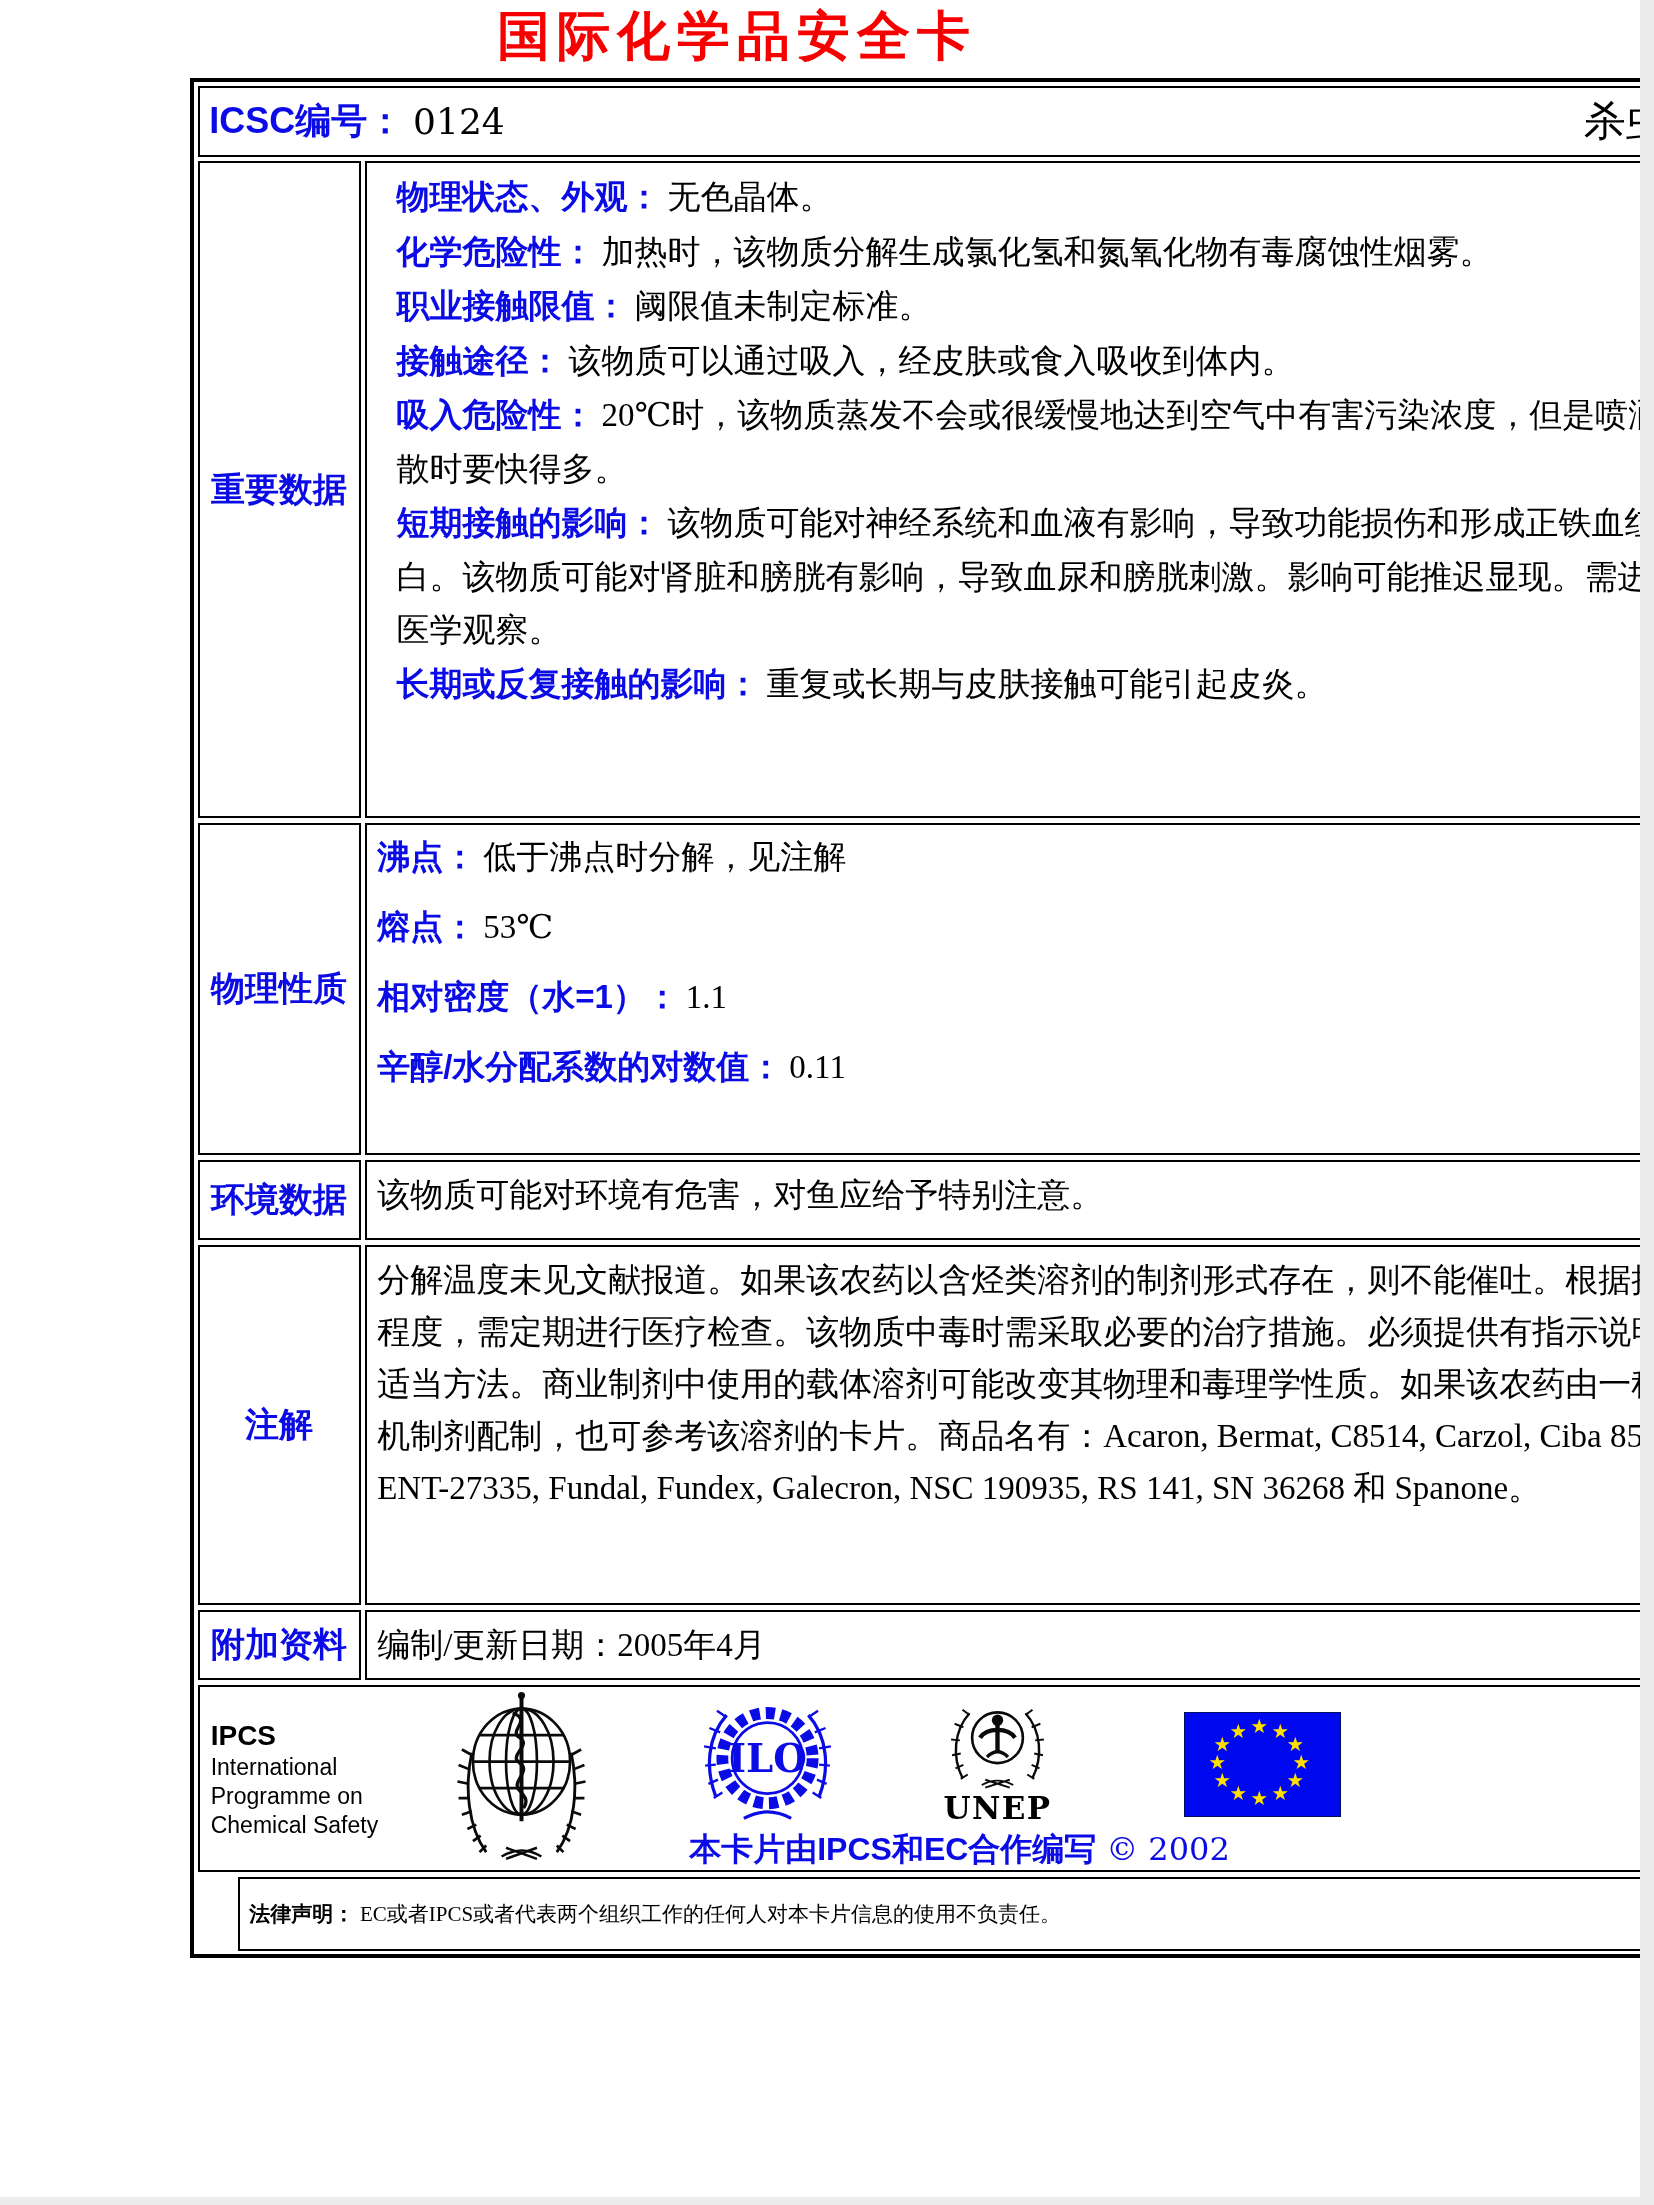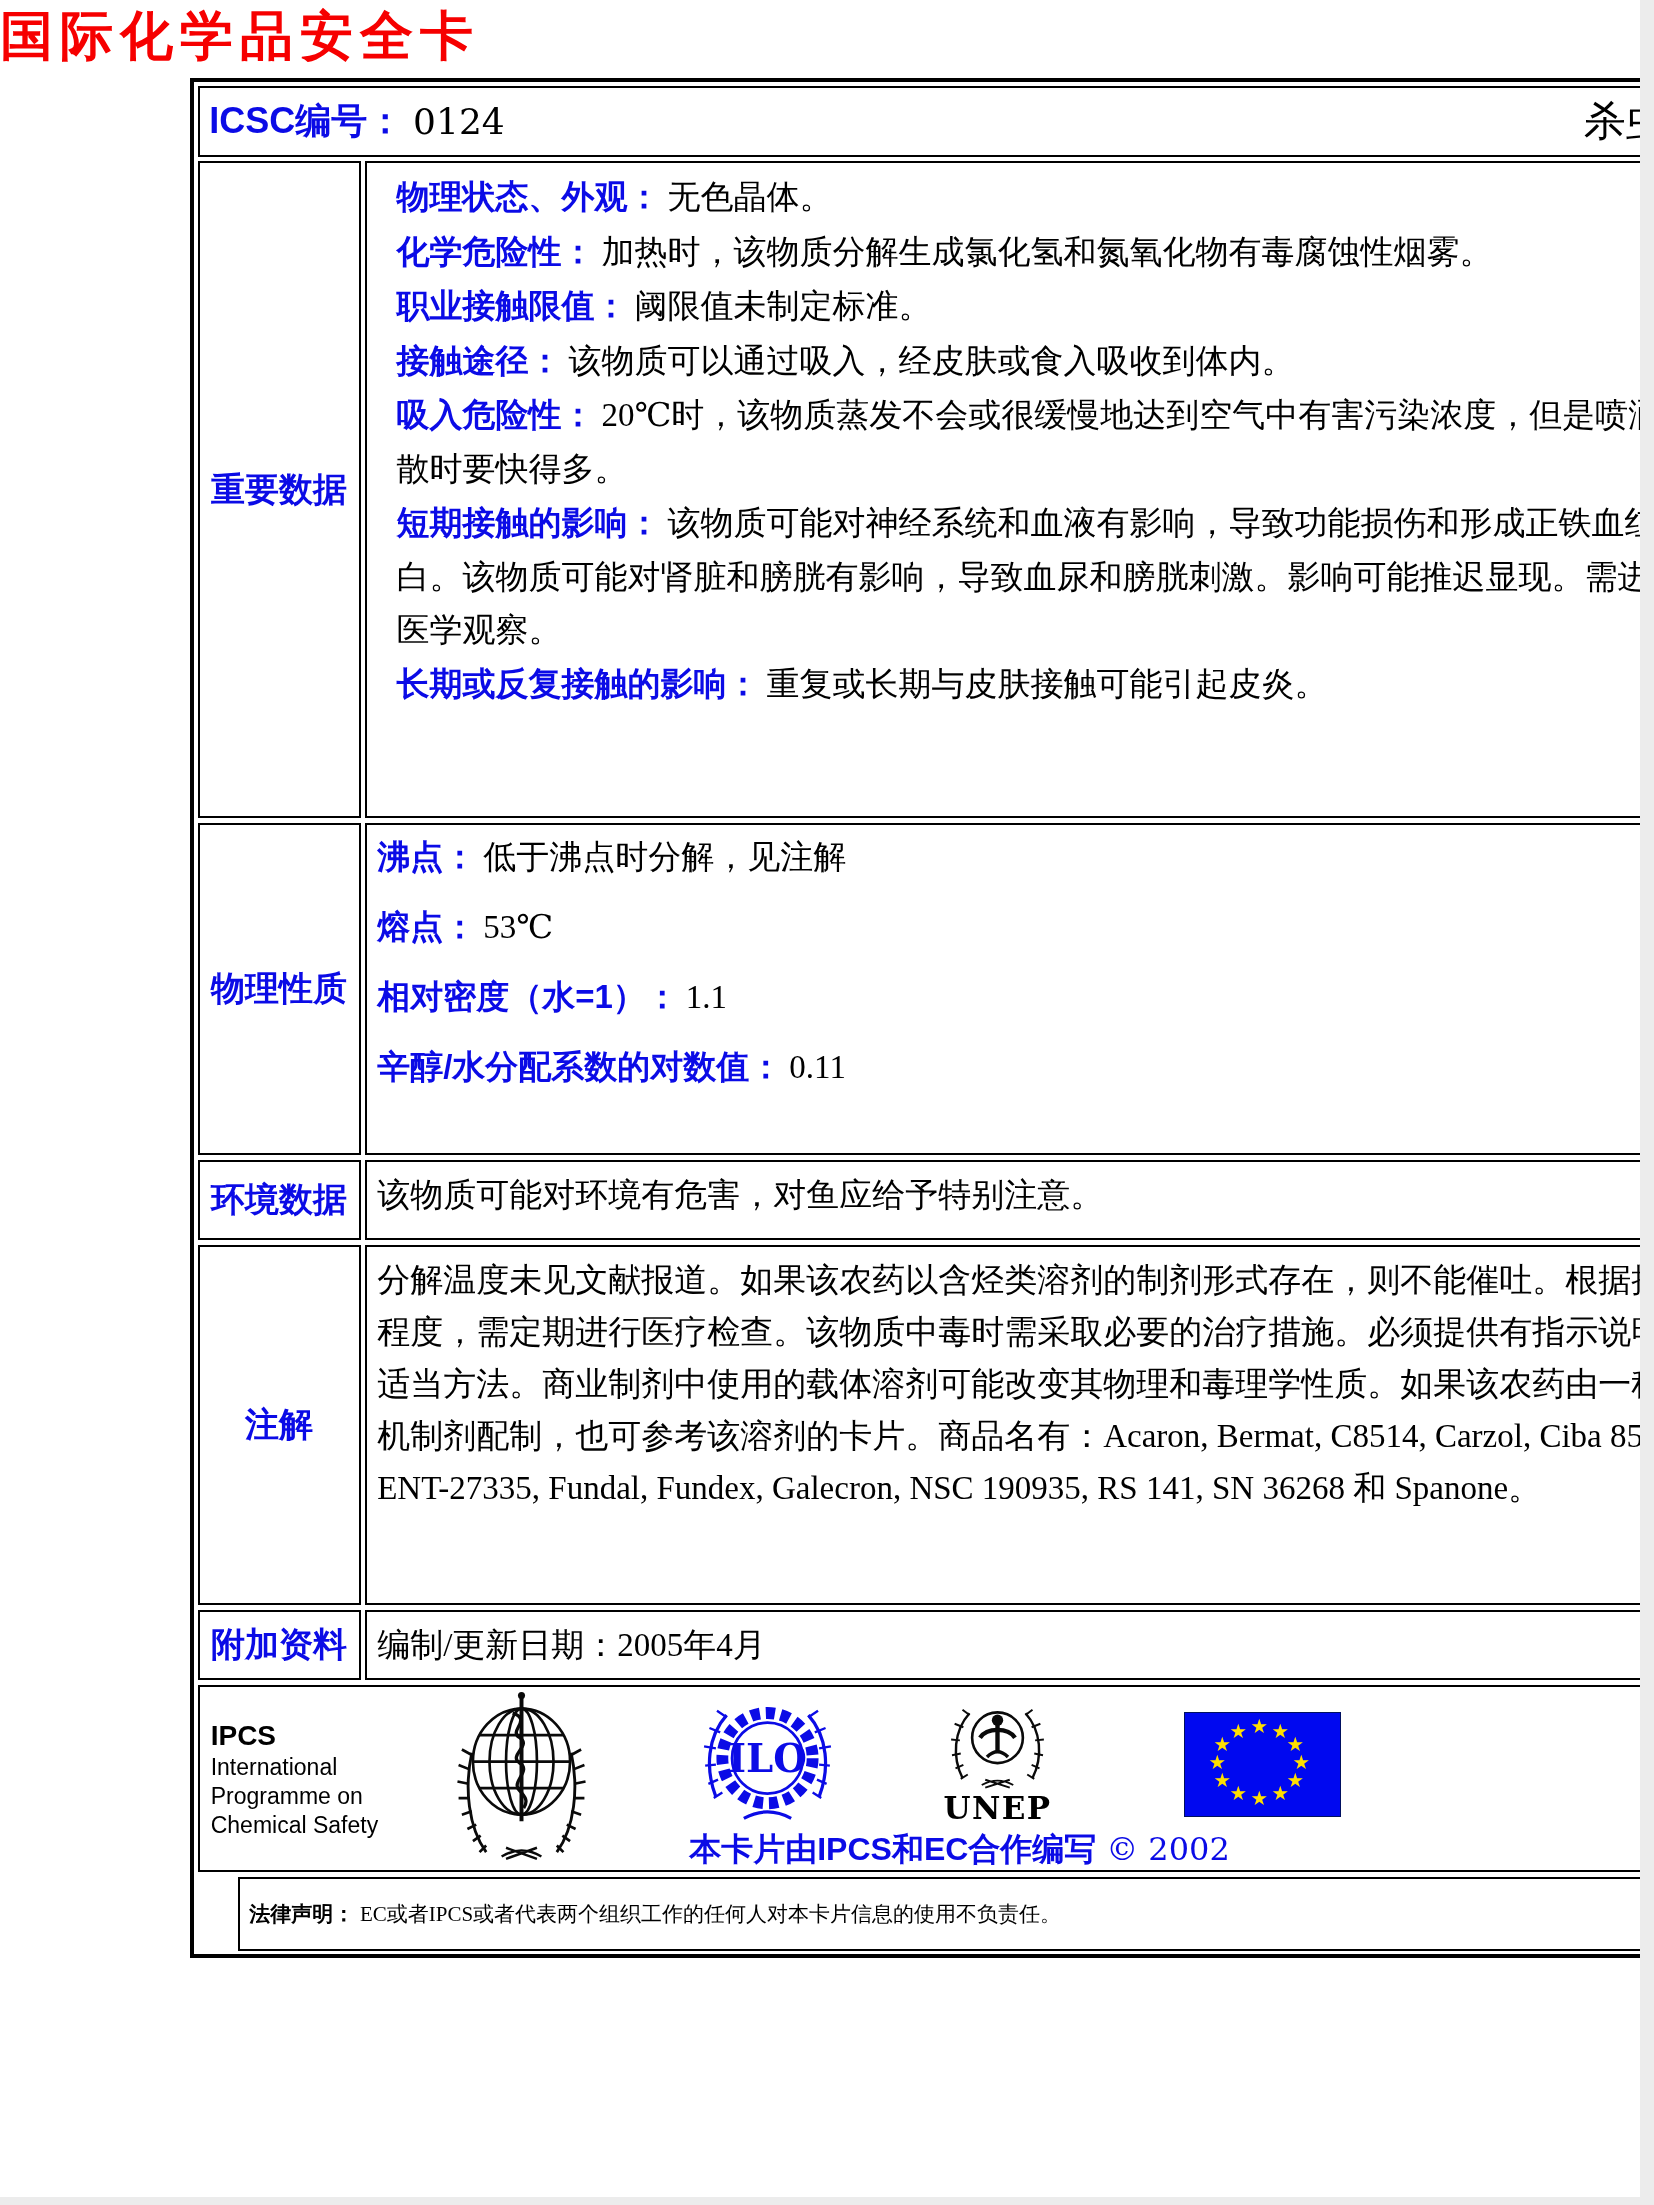--- a/index.html
+++ b/index.html
@@ -1,21 +1,21 @@
 <!DOCTYPE html>
 <html style="--accent-blue: #0b0be6; --title-red: #f60000; --eu-blue: #0008f0; --eu-yellow: #ffdf00; --ilo-blue: #0b0be6;font-size:11.2px"><head>
 <meta charset="utf-8">
 <style>
   html,body{margin:0;padding:0;background:#ffffff;}
   .page{position:relative;width:1654px;height:2205px;background:#ffffff;overflow:hidden;
         font-family:"Liberation Serif","DejaVu Serif",serif;color:#000;}
   .viewer-edge-right{position:absolute;top:0;right:0;width:14px;height:2205px;background:#ececec;}
   .viewer-edge-bottom{position:absolute;left:0;bottom:0;width:1654px;height:8.4px;background:#ececec;}
 
-  .doc-title{position:absolute;top:1.4px;left:0;width:1474px;margin:0;
+  .doc-title{position:absolute;top:1.4px;left:0;width:1474px;text-align:center;margin:0;
              font-family:"DejaVu Serif","Liberation Serif",serif;font-weight:bold;
              font-size:53px;letter-spacing:7px;color:var(--title-red,#f60000);}
 
   .frame{position:absolute;left:190px;top:78px;width:1539px;border:4.9px solid #000;
          padding:3.5px;background:#fff;box-sizing:border-box;}
   .row{display:flex;gap:4.9px;margin-bottom:4.9px;}
   .row:last-child{margin-bottom:0;}
   .cell{border:2.8px solid #000;background:#fff;box-sizing:content-box;}
   .full-cell{flex:1;}
   .label-cell{width:159px;flex:0 0 159px;display:flex;align-items:center;justify-content:center;

